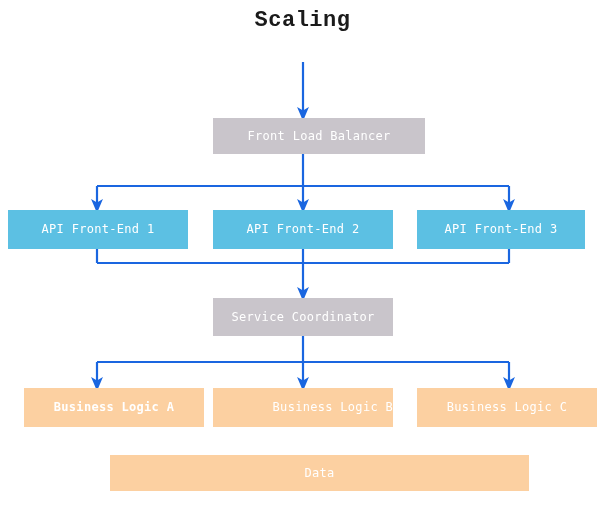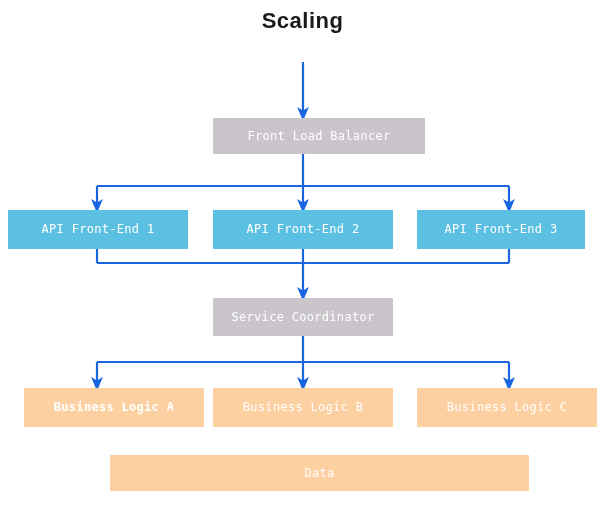--- a/index.html
+++ b/index.html
@@ -25,21 +25,21 @@
     width: 605px;
     height: 506px;
     pointer-events: none;
   }
   .title {
     position: absolute;
     left: 0;
     top: 8px;
     width: 605px;
     text-align: center;
-    font-family: Liberation Sans, sans-serif;
+    font-family: Liberation Mono, monospace;
     font-size: 22px;
     font-weight: bold;
     color: #1a1a1a;
     letter-spacing: 0.5px;
   }
   .node {
     position: absolute;
     box-sizing: border-box;
     display: flex;
     align-items: center;
@@ -111,21 +111,21 @@
   </div>
 
   <div class="node node-gray" style="left:213px; top:298px; width:180px; height:38px;">
     <span>Service Coordinator</span>
   </div>
 
   <div class="node node-orange" style="left:24px; top:388px; width:180px; height:39px;font-weight:bold;">
     <span>Business Logic A</span>
   </div>
 
-  <div class="node node-orange" style="left:213px; top:388px; width:180px; height:39px;">
+  <div class="node node-orange" style="left:213px; top:388px; width:180px; height:39px;justify-content:flex-end;">
     <span>Business Logic B</span>
   </div>
 
   <div class="node node-orange" style="left:417px; top:388px; width:180px; height:39px;">
     <span>Business Logic C</span>
   </div>
 
   <div class="node node-orange" style="left:110px; top:455px; width:419px; height:36px;">
     <span>Data</span>
   </div>

